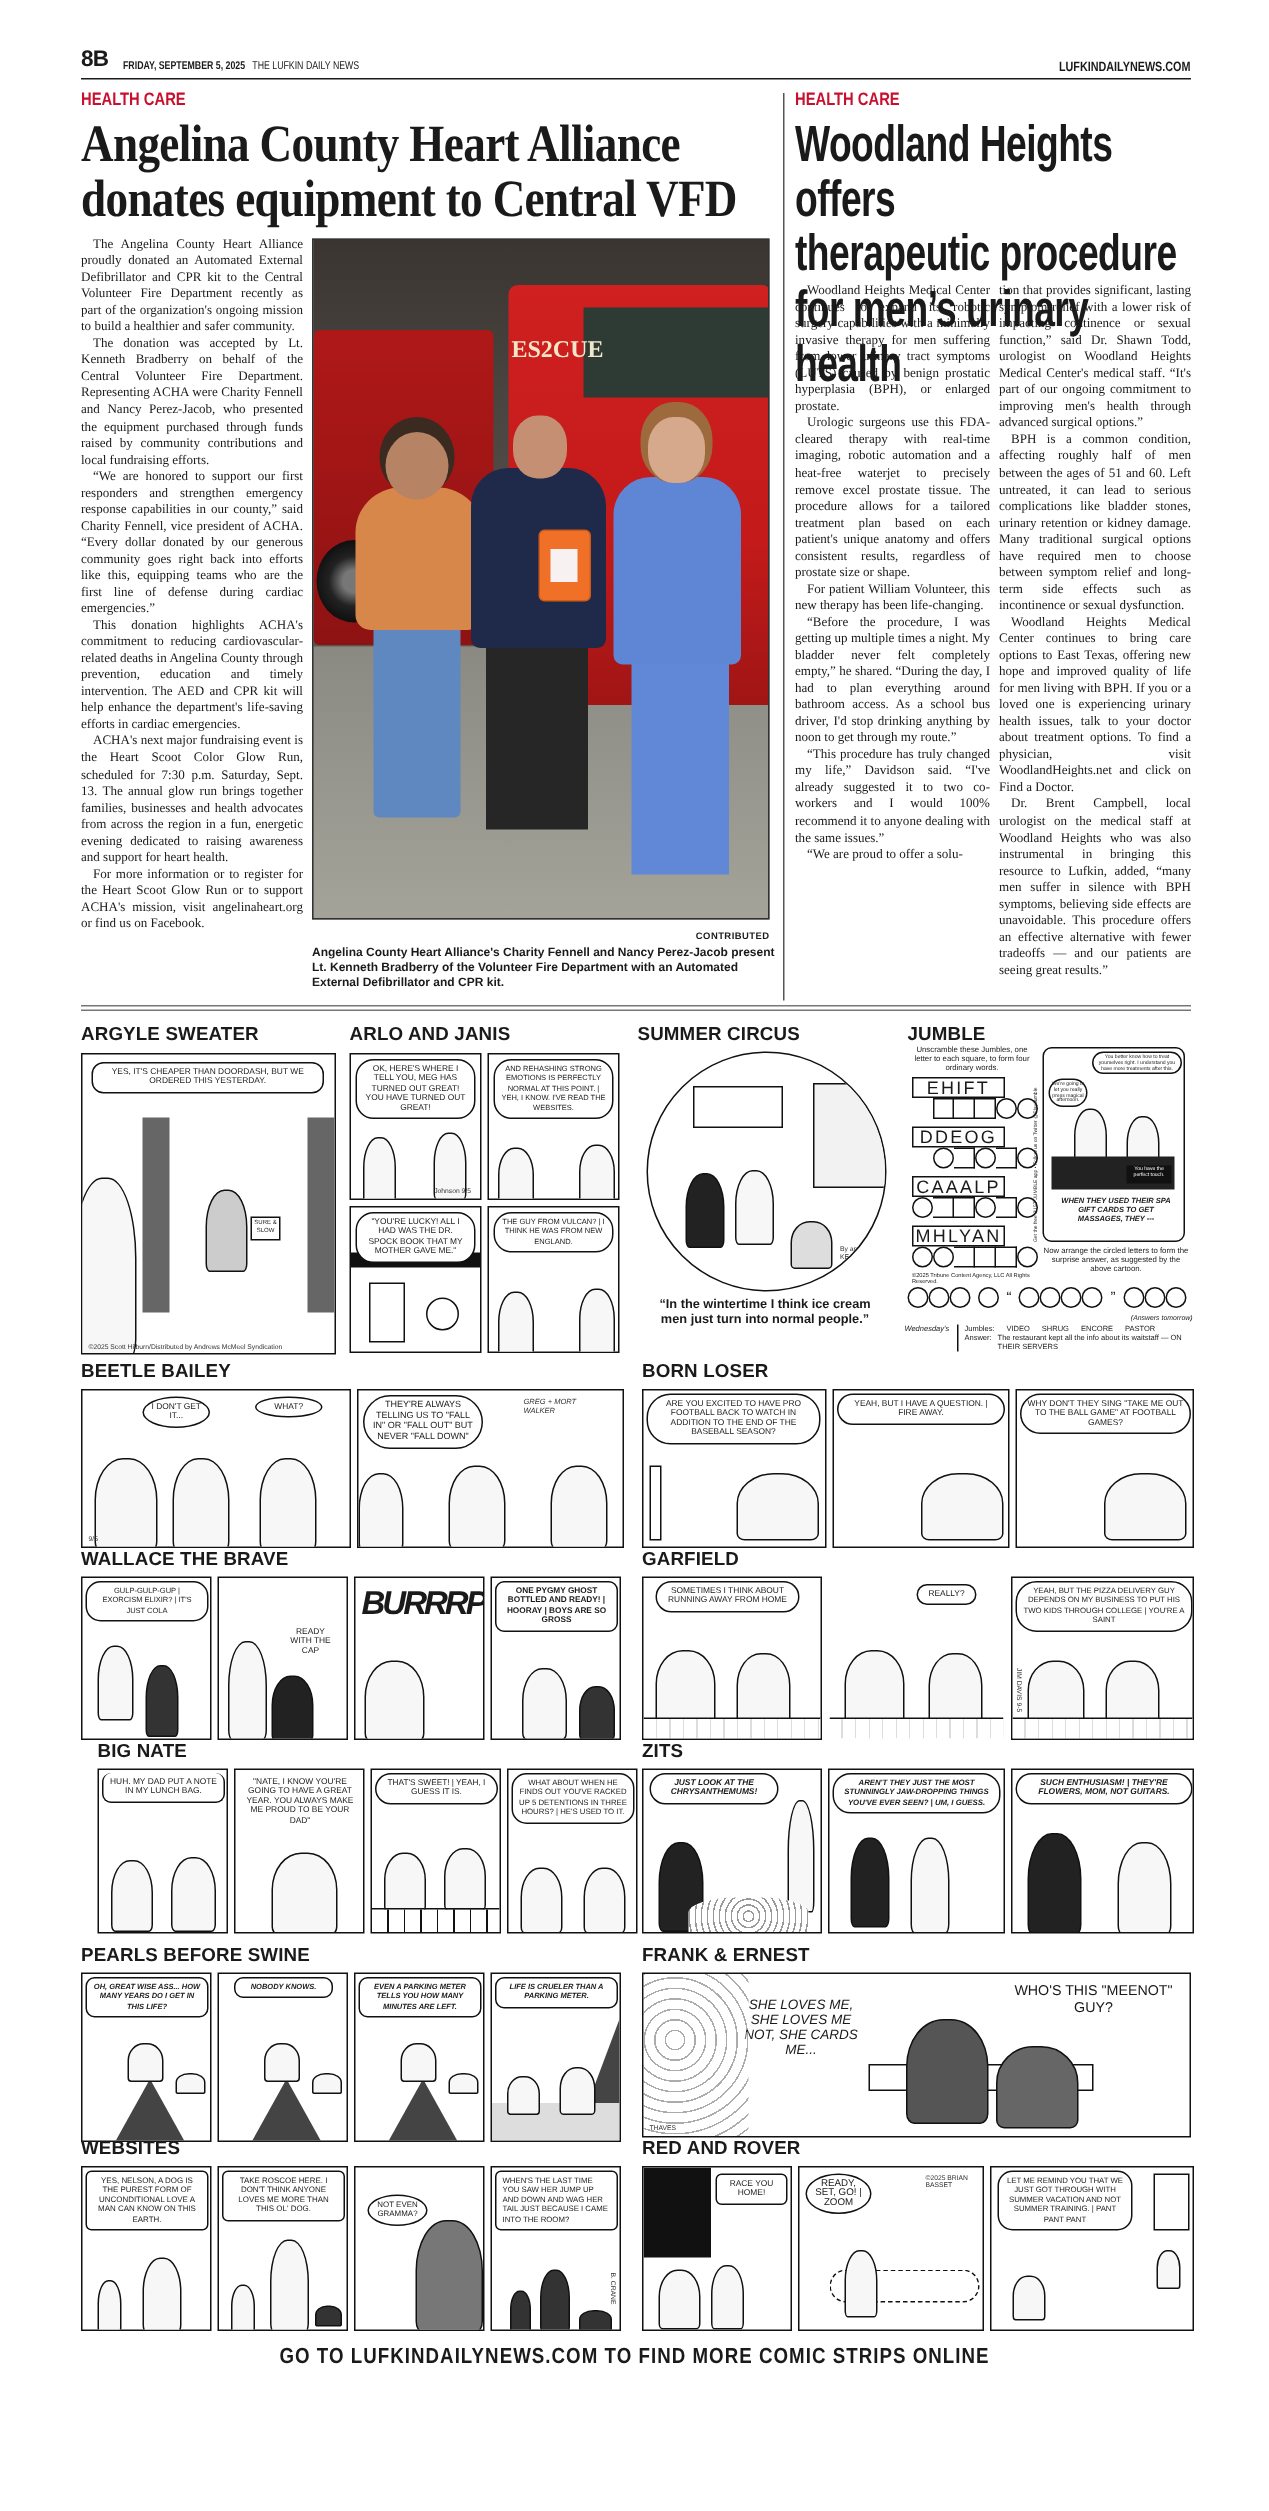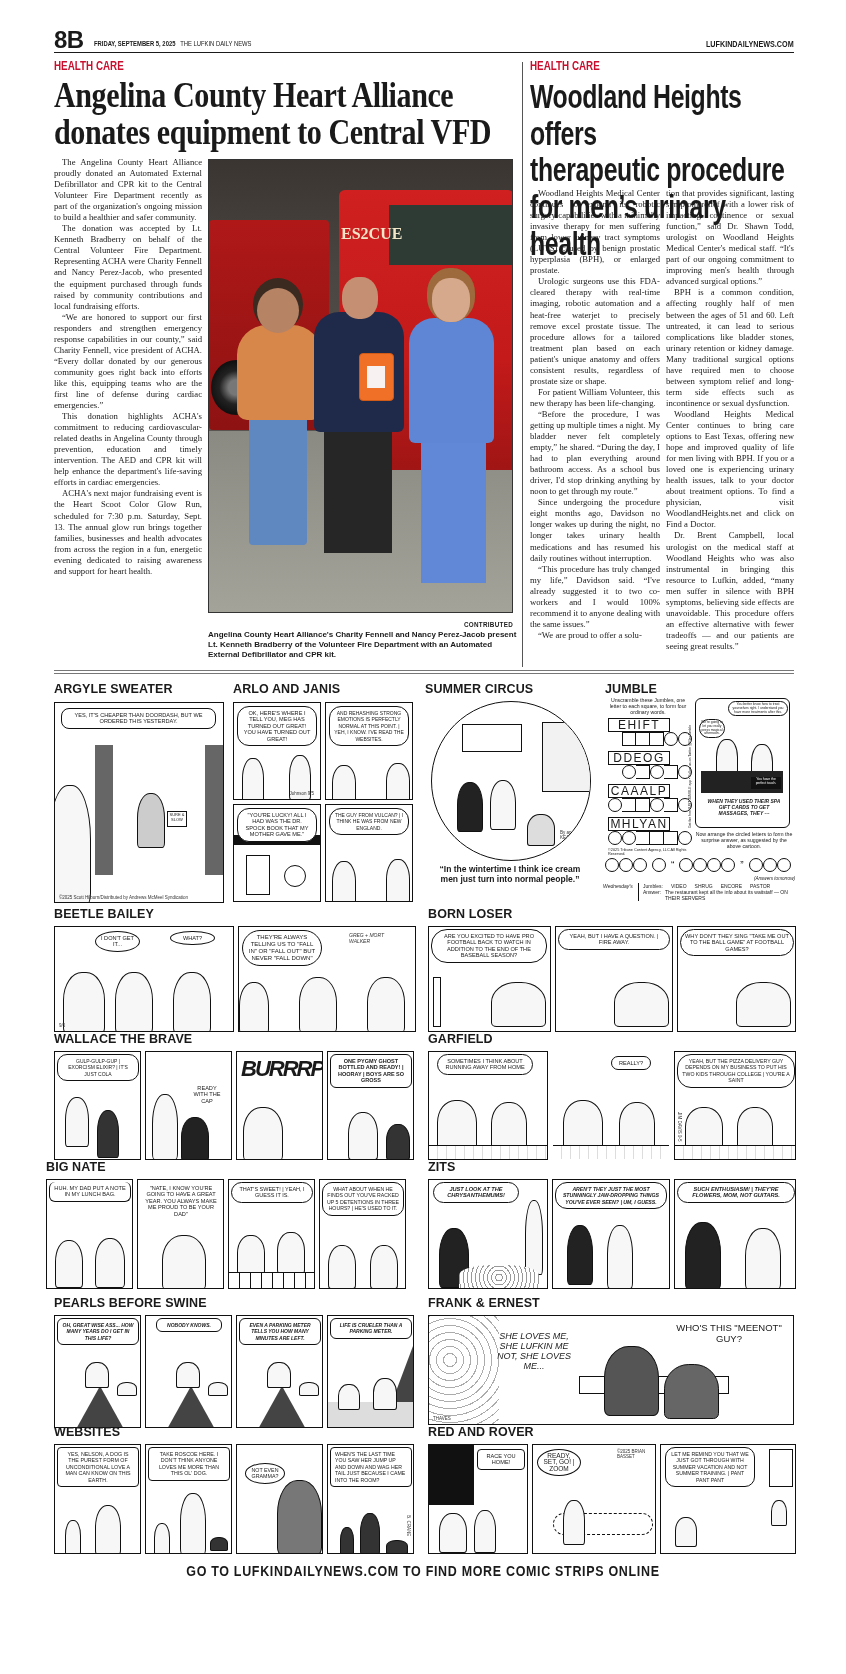--- a/index.html
+++ b/index.html
@@ -1,20 +1,20 @@
 <!DOCTYPE html>
 <html><head>
 <meta charset="utf-8">
 <style>
   * { box-sizing: border-box; margin: 0; padding: 0; }
   html, body { width: 846px; height: 1674px; background: #ffffff; overflow: hidden; }
   body { position: relative; font-family: "Liberation Serif", serif; color: #1a1a1a; }
 
   .masthead { position: absolute; left: 54px; top: 28px; width: 740px; height: 25px; border-bottom: 1.5px solid #1a1a1a; display: flex; align-items: flex-end; padding-bottom: 3px; }
-  .page-num { font-family: "Liberation Sans", sans-serif; font-weight: bold; font-size: 24px; letter-spacing: -0.5px; line-height: 19px; margin-right: 10px; }
+  .page-num { font-family: "Liberation Sans", sans-serif; font-weight: bold; font-size: 15px; letter-spacing: -0.5px; line-height: 19px; margin-right: 10px; }
   .pub-line { font-family: "Liberation Sans", sans-serif; font-size: 7.5px; transform: scaleX(0.78); transform-origin: left; white-space: nowrap; line-height: 10px; }
   .pub-line b { font-weight: bold; }
   .site-right { margin-left: auto; font-family: "Liberation Sans", sans-serif; font-weight: bold; font-size: 9px; transform: scaleX(0.8); transform-origin: right; line-height: 10px; }
 
   .kicker { position: absolute; font-family: "Liberation Sans", sans-serif; font-weight: bold; font-size: 12px; color: #c8102e; transform: scaleX(0.82); transform-origin: left; }
   .headline { position: absolute; font-weight: bold; line-height: 1.05; color: #1a1a1a; transform-origin: left top; }
   .hl-left { left: 54px; top: 78px; font-family: "Liberation Serif", serif; font-size: 35px; transform: scaleX(0.86); width: 560px; letter-spacing: -0.5px; }
   .hl-right { left: 530px; top: 78px; font-family: "Liberation Sans", sans-serif; font-size: 34px; transform: scaleX(0.73); width: 365px; letter-spacing: -0.5px; line-height: 1.08; }
 
   .col-divider { position: absolute; left: 522px; top: 62px; width: 1px; height: 605px; background: #555; }
@@ -85,20 +85,21 @@
   <span>Angelina County Heart Alliance</span><br>
   <span>donates equipment to Central VFD</span>
 </h1>
 
 <div class="body-col" style="left:54px; top:157px; width:148px;">
   <p>The Angelina County Heart Alliance proudly donated an Automated External Defibrillator and CPR kit to the Central Volunteer Fire Department recently as part of the organization's ongoing mission to build a healthier and safer community.</p>
   <p>The donation was accepted by Lt. Kenneth Bradberry on behalf of the Central Volunteer Fire Department. Representing ACHA were Charity Fennell and Nancy Perez-Jacob, who presented the equipment purchased through funds raised by community contributions and local fundraising efforts.</p>
   <p>“We are honored to support our first responders and strengthen emergency response capabilities in our county,” said Charity Fennell, vice president of ACHA. “Every dollar donated by our generous community goes right back into efforts like this, equipping teams who are the first line of defense during cardiac emergencies.”</p>
   <p>This donation highlights ACHA's commitment to reducing cardiovascular-related deaths in Angelina County through prevention, education and timely intervention. The AED and CPR kit will help enhance the department's life-saving efforts in cardiac emergencies.</p>
   <p>ACHA's next major fundraising event is the Heart Scoot Color Glow Run, scheduled for 7:30 p.m. Saturday, Sept. 13. The annual glow run brings together families, businesses and health advocates from across the region in a fun, energetic evening dedicated to raising awareness and support for heart health.</p>
+  <p>For more information or to register for the Heart Scoot Glow Run or to support ACHA's mission, visit angelinaheart.org or find us on Facebook.</p>
 </div>
 
 <figure class="photo">
   <div class="garage"></div>
   <div class="floor"></div>
   <div class="truck-left"></div>
   <div class="wheel"></div>
   <div class="truck-right"></div>
   <div class="windshield"></div>
   <div class="rescue">ES2CUE</div>
@@ -123,21 +124,20 @@
   <span>Woodland Heights offers</span><br>
   <span>therapeutic procedure</span><br>
   <span>for men’s urinary health</span>
 </h1>
 
 <div class="body-col" style="left:530px; top:188px; width:130px;">
   <p>Woodland Heights Medical Center continues to expand its robotic surgery capabilities with a minimally invasive therapy for men suffering from lower urinary tract symptoms (LUTS) caused by benign prostatic hyperplasia (BPH), or enlarged prostate.</p>
   <p>Urologic surgeons use this FDA-cleared therapy with real-time imaging, robotic automation and a heat-free waterjet to precisely remove excel prostate tissue. The procedure allows for a tailored treatment plan based on each patient's unique anatomy and offers consistent results, regardless of prostate size or shape.</p>
   <p>For patient William Volunteer, this new therapy has been life-changing.</p>
   <p>“Before the procedure, I was getting up multiple times a night. My bladder never felt completely empty,” he shared. “During the day, I had to plan everything around bathroom access. As a school bus driver, I'd stop drinking anything by noon to get through my route.”</p>
-  <p>Since undergoing the procedure eight months ago, Davidson no longer wakes up during the night, no longer takes urinary health medications and has resumed his daily routines without interruption.</p>
   <p>“This procedure has truly changed my life,” Davidson said. “I've already suggested it to two co-workers and I would 100% recommend it to anyone dealing with the same issues.”</p>
   <p>“We are proud to offer a solu-</p>
 </div>
 <div class="body-col" style="left:666px; top:188px; width:128px;">
   <p style="text-indent:0">tion that provides significant, lasting symptom relief with a lower risk of impacting continence or sexual function,” said Dr. Shawn Todd, urologist on Woodland Heights Medical Center's medical staff. “It's part of our ongoing commitment to improving men's health through advanced surgical options.”</p>
   <p>BPH is a common condition, affecting roughly half of men between the ages of 51 and 60. Left untreated, it can lead to serious complications like bladder stones, urinary retention or kidney damage. Many traditional surgical options have required men to choose between symptom relief and long-term side effects such as incontinence or sexual dysfunction.</p>
   <p>Woodland Heights Medical Center continues to bring care options to East Texas, offering new hope and improved quality of life for men living with BPH. If you or a loved one is experiencing urinary health issues, talk to your doctor about treatment options. To find a physician, visit WoodlandHeights.net and click on Find a Doctor.</p>
   <p>Dr. Brent Campbell, local urologist on the medical staff at Woodland Heights who was also instrumental in bringing this resource to Lufkin, added, “many men suffer in silence with BPH symptoms, believing side effects are unavoidable. This procedure offers an effective alternative with fewer tradeoffs — and our patients are seeing great results.”</p>
 </div>
 
@@ -378,21 +378,21 @@
     <div class="panel" style="width:122px; height:109px;">
       <div class="bubble" style="left:2px; top:2px; width:118px; border-radius:14px; font-size:5.2px; white-space:normal;">YEAH, BUT THE PIZZA DELIVERY GUY DEPENDS ON MY BUSINESS TO PUT HIS TWO KIDS THROUGH COLLEGE | YOU'RE A SAINT</div>
       <div class="figure" style="left:10px; top:55px; width:38px; height:44px;"></div>
       <div class="figure" style="left:62px; top:55px; width:36px; height:44px;"></div>
       <div class="sig" style="left:2px; top:60px; writing-mode:vertical-rl;">JIM DAVIS 9-5</div>
       <div class="ground"></div>
     </div>
   </div>
 </section>
 
-<section class="comic" style="left:46px; top:1160px; width:362px;">
+<section class="comic" style="left:65px; top:1160px; width:362px;">
   <div class="comic-title">BIG NATE</div>
   <div class="panels" style="margin-top:4px;">
     <div class="panel" style="width:87px; height:110px;">
       <div class="bubble" style="left:2px; top:2px; width:82px; border-radius:6px; border-top:none;">HUH. MY DAD PUT A NOTE IN MY LUNCH BAG.</div>
       <div class="figure" style="left:8px; top:60px; width:28px; height:48px;"></div>
       <div class="figure" style="left:48px; top:58px; width:30px; height:50px;"></div>
     </div>
     <div class="panel" style="width:87px; height:110px;">
       <div class="bubble" style="left:2px; top:2px; width:82px; border:none;">"NATE, I KNOW YOU'RE GOING TO HAVE A GREAT YEAR. YOU ALWAYS MAKE ME PROUD TO BE YOUR DAD"</div>
       <div class="figure" style="left:24px; top:55px; width:44px; height:55px;"></div>
@@ -460,21 +460,21 @@
       <div style="position:absolute; left:0; bottom:0; width:100%; height:25px; background:#ddd;"></div>
       <div class="figure" style="left:10px; top:68px; width:22px; height:26px;"></div>
       <div class="figure" style="left:45px; top:62px; width:24px; height:32px;"></div>
     </div>
   </div>
 </section>
 
 <section class="comic" style="left:428px; top:1296px; width:368px;">
   <div class="comic-title">FRANK &amp; ERNEST</div>
   <div class="panel" style="width:366px; height:110px; margin-top:4px;">
-    <div class="small-sans" style="position:absolute; left:60px; top:15px; width:90px; font-size:9px; line-height:10px; text-align:center; font-style:italic;">SHE LOVES ME, SHE LUFKIN ME NOT, SHE LOVES ME...</div>
+    <div class="small-sans" style="position:absolute; left:60px; top:15px; width:90px; font-size:9px; line-height:10px; text-align:center; font-style:italic;">SHE LOVES ME, SHE LOVES ME NOT, SHE CARDS ME...</div>
     <div class="small-sans" style="position:absolute; left:240px; top:6px; width:120px; font-size:9.5px; line-height:11px; text-align:center;">WHO'S THIS "MEENOT" GUY?</div>
     <div style="position:absolute; left:150px; top:60px; width:150px; height:18px; border:1px solid #111;"></div>
     <div class="figure" style="left:175px; top:30px; width:55px; height:70px; background:#555;"></div>
     <div class="figure" style="left:235px; top:48px; width:55px; height:55px; background:#666;"></div>
     <div style="position:absolute; left:0; top:0; width:70px; height:110px; background:repeating-radial-gradient(circle at 30% 40%,#fff 0 6px,#111 6px 7px); opacity:0.35;"></div>
     <div class="sig" style="left:4px; bottom:3px;">THAVES</div>
   </div>
 </section>
 
 <section class="comic" style="left:54px; top:1425px; width:362px;">

